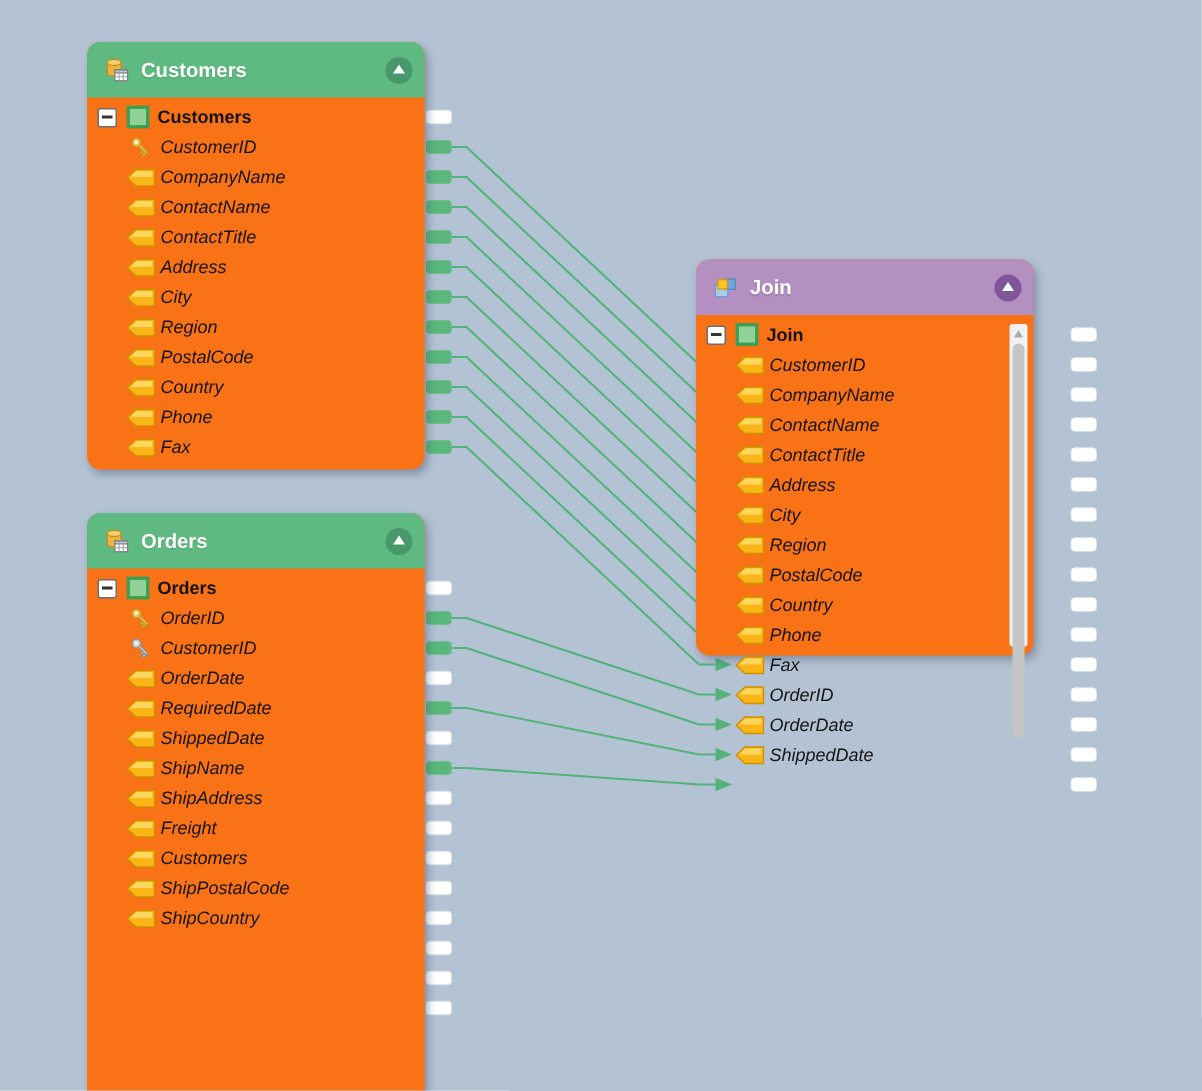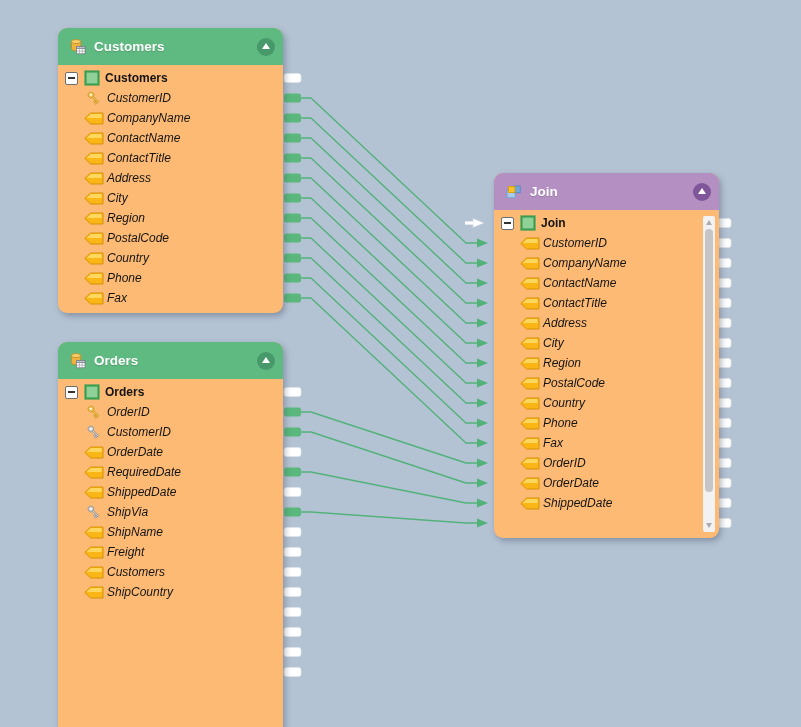--- a/index.html
+++ b/index.html
@@ -1,19 +1,19 @@
 <!DOCTYPE html>
 <html><head>
 <meta charset="utf-8">
 <style>
   html,body{margin:0;padding:0;}
   #canvas{position:relative;width:801px;height:727px;overflow:hidden;
           font-family:"Liberation Sans",sans-serif;}
   #wires{position:absolute;left:0;top:0;z-index:1;}
-  .node{position:absolute;width:225px;background:#fdba74;border-radius:9px;
+  .node{position:absolute;width:225px;background:#f97316;border-radius:9px;
         box-shadow:2px 3px 6px rgba(70,85,105,.45);z-index:2;}
   .node-header{height:37px;display:flex;align-items:center;gap:8px;
                padding:0 8px 0 10px;border-radius:9px 9px 0 0;}
   .hdr-icon{width:18px;height:18px;display:flex;align-items:center;justify-content:center;}
   .node-title{flex:1;color:#fff;font-size:13.5px;font-weight:bold;
               text-shadow:0 1px 1px rgba(0,0,0,.15);}
   .collapse-btn{width:18px;height:18px;border-radius:50%;border:none;padding:0;
                 display:flex;align-items:center;justify-content:center;cursor:pointer;}
   .collapse-tri{width:0;height:0;border-left:4.5px solid transparent;
                 border-right:4.5px solid transparent;border-bottom:6.5px solid #fff;
@@ -331,71 +331,75 @@
                <span class="row-icon">
             <svg width="20" height="13" viewBox="0 0 20 13">
      <polygon points="0.8,6.5 6.6,1 19,1 19,12 6.6,12" fill="#f9b616" stroke="#d18f00" stroke-width="0.9"></polygon>
      <polygon points="2.6,6 6.9,2 17.6,2 17.6,6" fill="#ffd75e"></polygon>
    </svg>
           </span>
                <span>ShippedDate</span>
              </div>
         <div class="row field">
                <span class="row-icon">
-            <svg width="16" height="16" viewBox="0 0 16 16">
-     <g transform="rotate(45 8 8)" fill="#cdcdcd" stroke="#8b8b8b" stroke-width="0.7">
-       <rect x="6" y="7.2" width="8" height="1.7"></rect>
-       <rect x="10.2" y="8.9" width="1.3" height="1.9"></rect>
-       <rect x="12.4" y="8.9" width="1.3" height="2.5"></rect>
-       <circle cx="3.7" cy="8" r="2.9"></circle>
-       <circle cx="3.5" cy="8" r="1.1" fill="#fff" stroke="none"></circle>
-     </g>
-   </svg>
-          </span>
-               <span>ShipVia</span>
-             </div>
-        <div class="row field">
-               <span class="row-icon">
             <svg width="20" height="13" viewBox="0 0 20 13">
      <polygon points="0.8,6.5 6.6,1 19,1 19,12 6.6,12" fill="#f9b616" stroke="#d18f00" stroke-width="0.9"></polygon>
      <polygon points="2.6,6 6.9,2 17.6,2 17.6,6" fill="#ffd75e"></polygon>
    </svg>
           </span>
                <span>ShipName</span>
              </div>
         <div class="row field">
                <span class="row-icon">
             <svg width="20" height="13" viewBox="0 0 20 13">
      <polygon points="0.8,6.5 6.6,1 19,1 19,12 6.6,12" fill="#f9b616" stroke="#d18f00" stroke-width="0.9"></polygon>
      <polygon points="2.6,6 6.9,2 17.6,2 17.6,6" fill="#ffd75e"></polygon>
    </svg>
           </span>
+               <span>ShipAddress</span>
+             </div>
+        <div class="row field">
+               <span class="row-icon">
+            <svg width="20" height="13" viewBox="0 0 20 13">
+     <polygon points="0.8,6.5 6.6,1 19,1 19,12 6.6,12" fill="#f9b616" stroke="#d18f00" stroke-width="0.9"></polygon>
+     <polygon points="2.6,6 6.9,2 17.6,2 17.6,6" fill="#ffd75e"></polygon>
+   </svg>
+          </span>
                <span>Freight</span>
              </div>
         <div class="row field">
                <span class="row-icon">
             <svg width="20" height="13" viewBox="0 0 20 13">
      <polygon points="0.8,6.5 6.6,1 19,1 19,12 6.6,12" fill="#f9b616" stroke="#d18f00" stroke-width="0.9"></polygon>
      <polygon points="2.6,6 6.9,2 17.6,2 17.6,6" fill="#ffd75e"></polygon>
    </svg>
           </span>
                <span>Customers</span>
+             </div>
+        <div class="row field">
+               <span class="row-icon">
+            <svg width="20" height="13" viewBox="0 0 20 13">
+     <polygon points="0.8,6.5 6.6,1 19,1 19,12 6.6,12" fill="#f9b616" stroke="#d18f00" stroke-width="0.9"></polygon>
+     <polygon points="2.6,6 6.9,2 17.6,2 17.6,6" fill="#ffd75e"></polygon>
+   </svg>
+          </span>
+               <span>ShipPostalCode</span>
              </div>
         <div class="row field">
                <span class="row-icon">
             <svg width="20" height="13" viewBox="0 0 20 13">
      <polygon points="0.8,6.5 6.6,1 19,1 19,12 6.6,12" fill="#f9b616" stroke="#d18f00" stroke-width="0.9"></polygon>
      <polygon points="2.6,6 6.9,2 17.6,2 17.6,6" fill="#ffd75e"></polygon>
    </svg>
           </span>
                <span>ShipCountry</span>
              </div>
       </div>
     </div>
-    <div class="node" style="left: 494px; top: 173px; height: 365px;">
+    <div class="node" style="left: 464px; top: 173px; height: 264px;">
       <div class="node-header" style="background:#b38fc2">
       <span class="hdr-icon">
           <svg width="17" height="17" viewBox="0 0 17 17">
      <rect x="2" y="7.2" width="8.2" height="7.6" fill="#a9cde9" stroke="#6b9ec9" stroke-width="0.8"></rect>
      <rect x="8.4" y="3" width="6.8" height="6.8" fill="#6fa8dc" stroke="#4f88bf" stroke-width="0.8"></rect>
      <rect x="3.6" y="3.4" width="6.2" height="6.2" fill="#ffc226" stroke="#d89c00" stroke-width="0.8"></rect>
    </svg>
         </span>
       <span class="node-title">Join</span>
       <button class="collapse-btn" style="background:#80569a">

